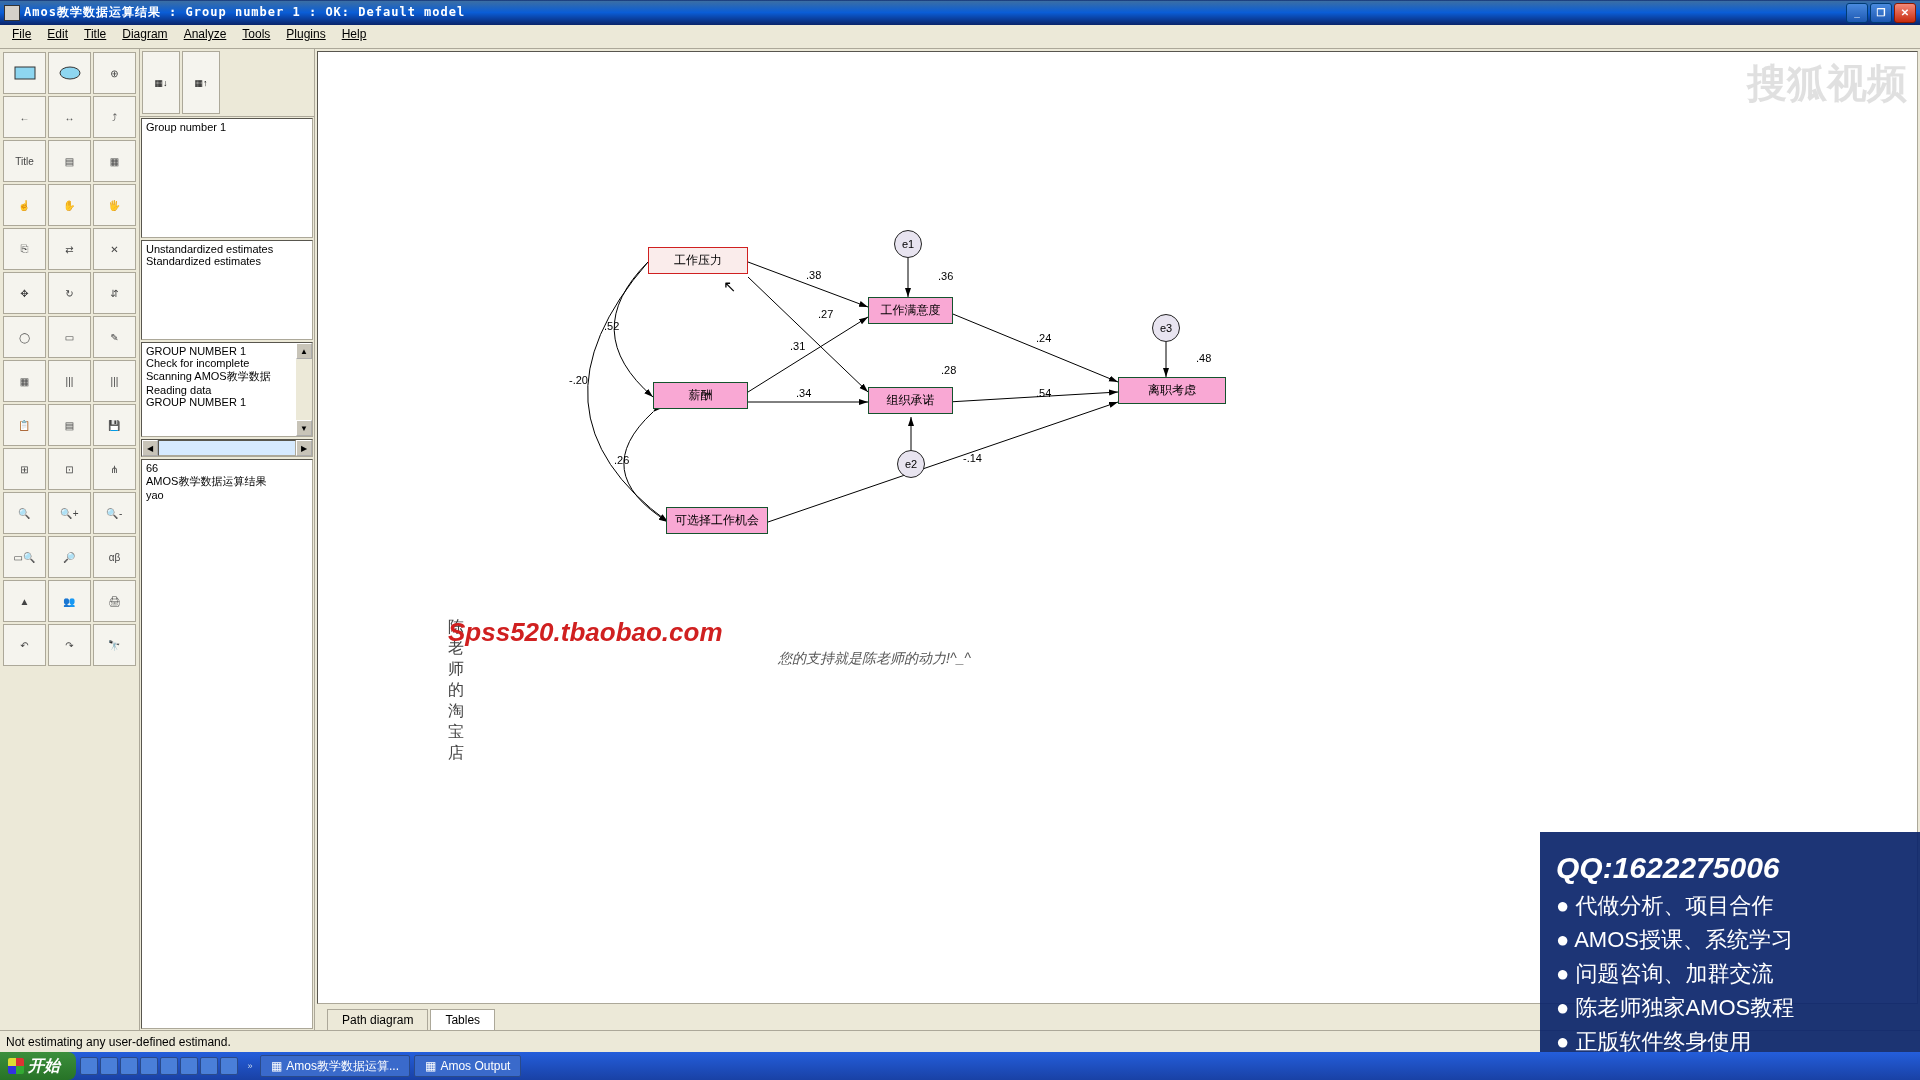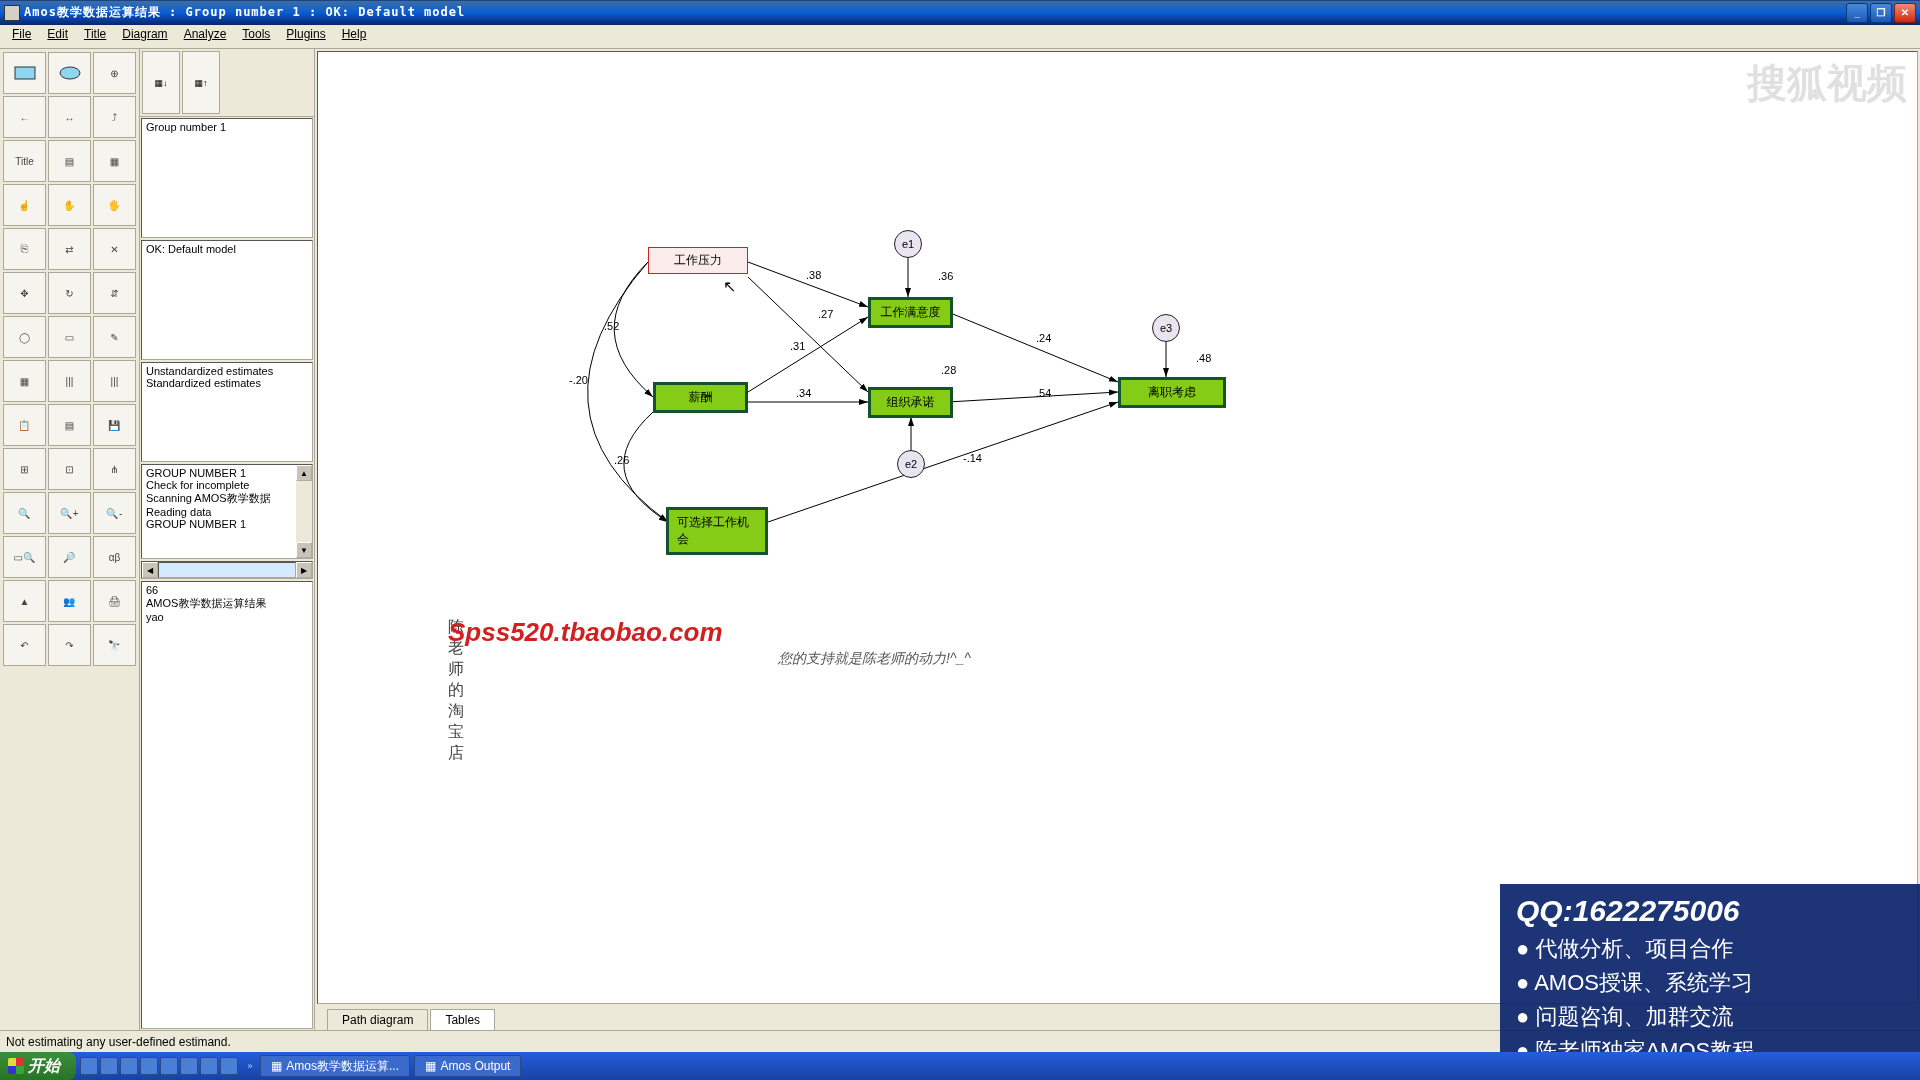--- a/index.html
+++ b/index.html
@@ -109,22 +109,22 @@
 .canvas-wrapper { flex: 1; display: flex; flex-direction: column; }
 .canvas {
   flex: 1;
   background: white;
   border: 1px inset #aca899;
   position: relative;
   margin: 2px;
 }
 .node {
   position: absolute;
-  background: #84cc16;
-  border: 3px solid #14532d;
+  background: #f9a8d4;
+  border: 1px solid #14532d;
   display: flex;
   align-items: center;
   justify-content: center;
   font-size: 12px;
   padding: 4px 8px;
 }
 .node.selected { border: 1px solid #d02020; background: #faeceb; }
 .error-node {
   position: absolute;
   width: 28px; height: 28px;
@@ -145,24 +145,24 @@
 svg.arrows { position: absolute; top: 0; left: 0; width: 100%; height: 100%; pointer-events: none; }
 .watermark { position: absolute; font-family: Arial; }
 .watermark.shop { color: #d02020; font-size: 26px; font-style: italic; font-weight: bold; }
 .watermark.shop-prefix { color: #444; font-size: 16px; }
 .watermark.support { color: #555; font-size: 14px; font-style: italic; }
 .watermark.faint { color: #888; font-size: 40px; font-weight: bold; opacity: 0.25; }
 .qq-overlay {
   position: absolute;
   right: 0;
   bottom: 0;
-  width: 420px;
+  width: 380px;
   background: rgba(10, 36, 106, 0.92);
   color: white;
-  padding: 10px 16px;
+  padding: 19px 16px;
   font-size: 22px;
   margin-left: 17px;
 }
 .qq-title { font-size: 30px; font-style: italic; font-weight: bold; margin-bottom: 6px; }
 .qq-overlay ul { list-style: none; }
 .qq-overlay li::before { content: "● "; }
 .qq-overlay li { margin: 4px 0; }
 .bottom-tabs {
   height: 24px;
   display: flex;
@@ -305,23 +305,20 @@
   </div>
 
   <div class="side-panels">
     <div class="icon-toolbar">
       <div class="ibtn">▦↓</div>
       <div class="ibtn">▦↑</div>
     </div>
     <div class="panel groups">
       <div>Group number 1</div>
     </div>
-    <div class="panel models">
-      <div>OK: Default model</div>
-    </div>
     <div class="panel estimates">
       <div>Unstandardized estimates</div>
       <div>Standardized estimates</div>
     </div>
     <div class="panel log">
       <div>GROUP NUMBER 1</div>
       <div>Check for incomplete</div>
       <div>Scanning AMOS教学数据</div>
       <div>Reading data</div>
       <div></div>
@@ -418,20 +415,21 @@
   <span>Not estimating any user-defined estimand.</span>
 </div>
 
 <div class="qq-overlay">
   <div class="qq-title">QQ:1622275006</div>
   <ul>
     <li>代做分析、项目合作</li>
     <li>AMOS授课、系统学习</li>
     <li>问题咨询、加群交流</li>
     <li>陈老师独家AMOS教程</li>
+    <li>正版软件终身使用</li>
   </ul>
 </div>
 
 <div class="taskbar">
   <div class="start-btn">
     <div class="winlogo"></div>
     <span>开始</span>
   </div>
   <div class="quicklaunch">
     <div class="ql-btn"></div>

